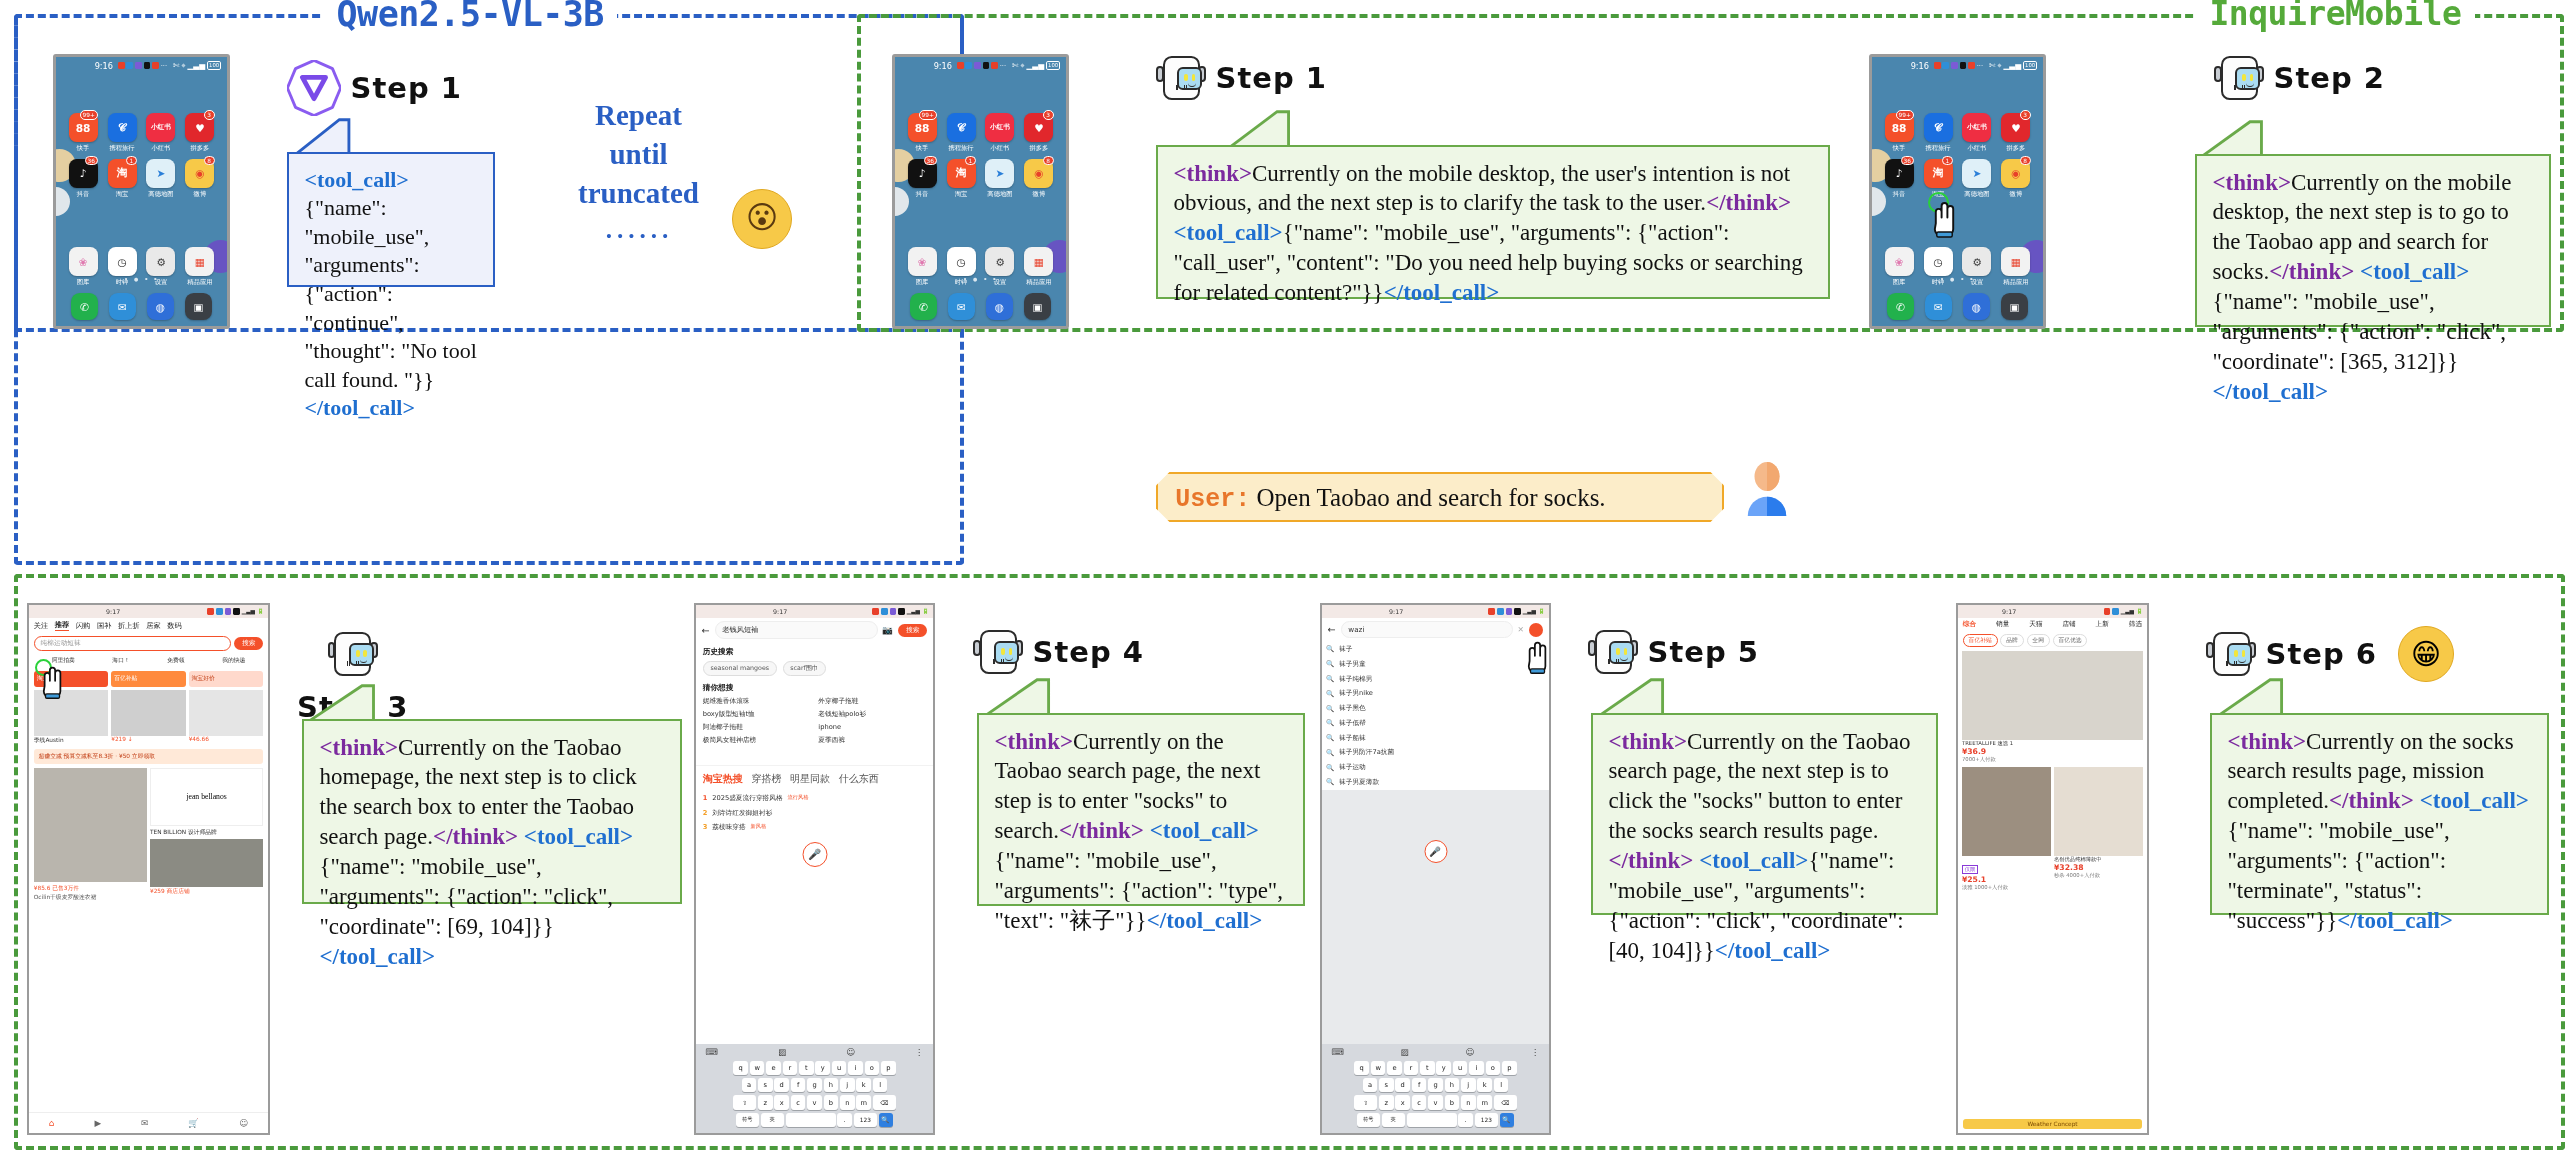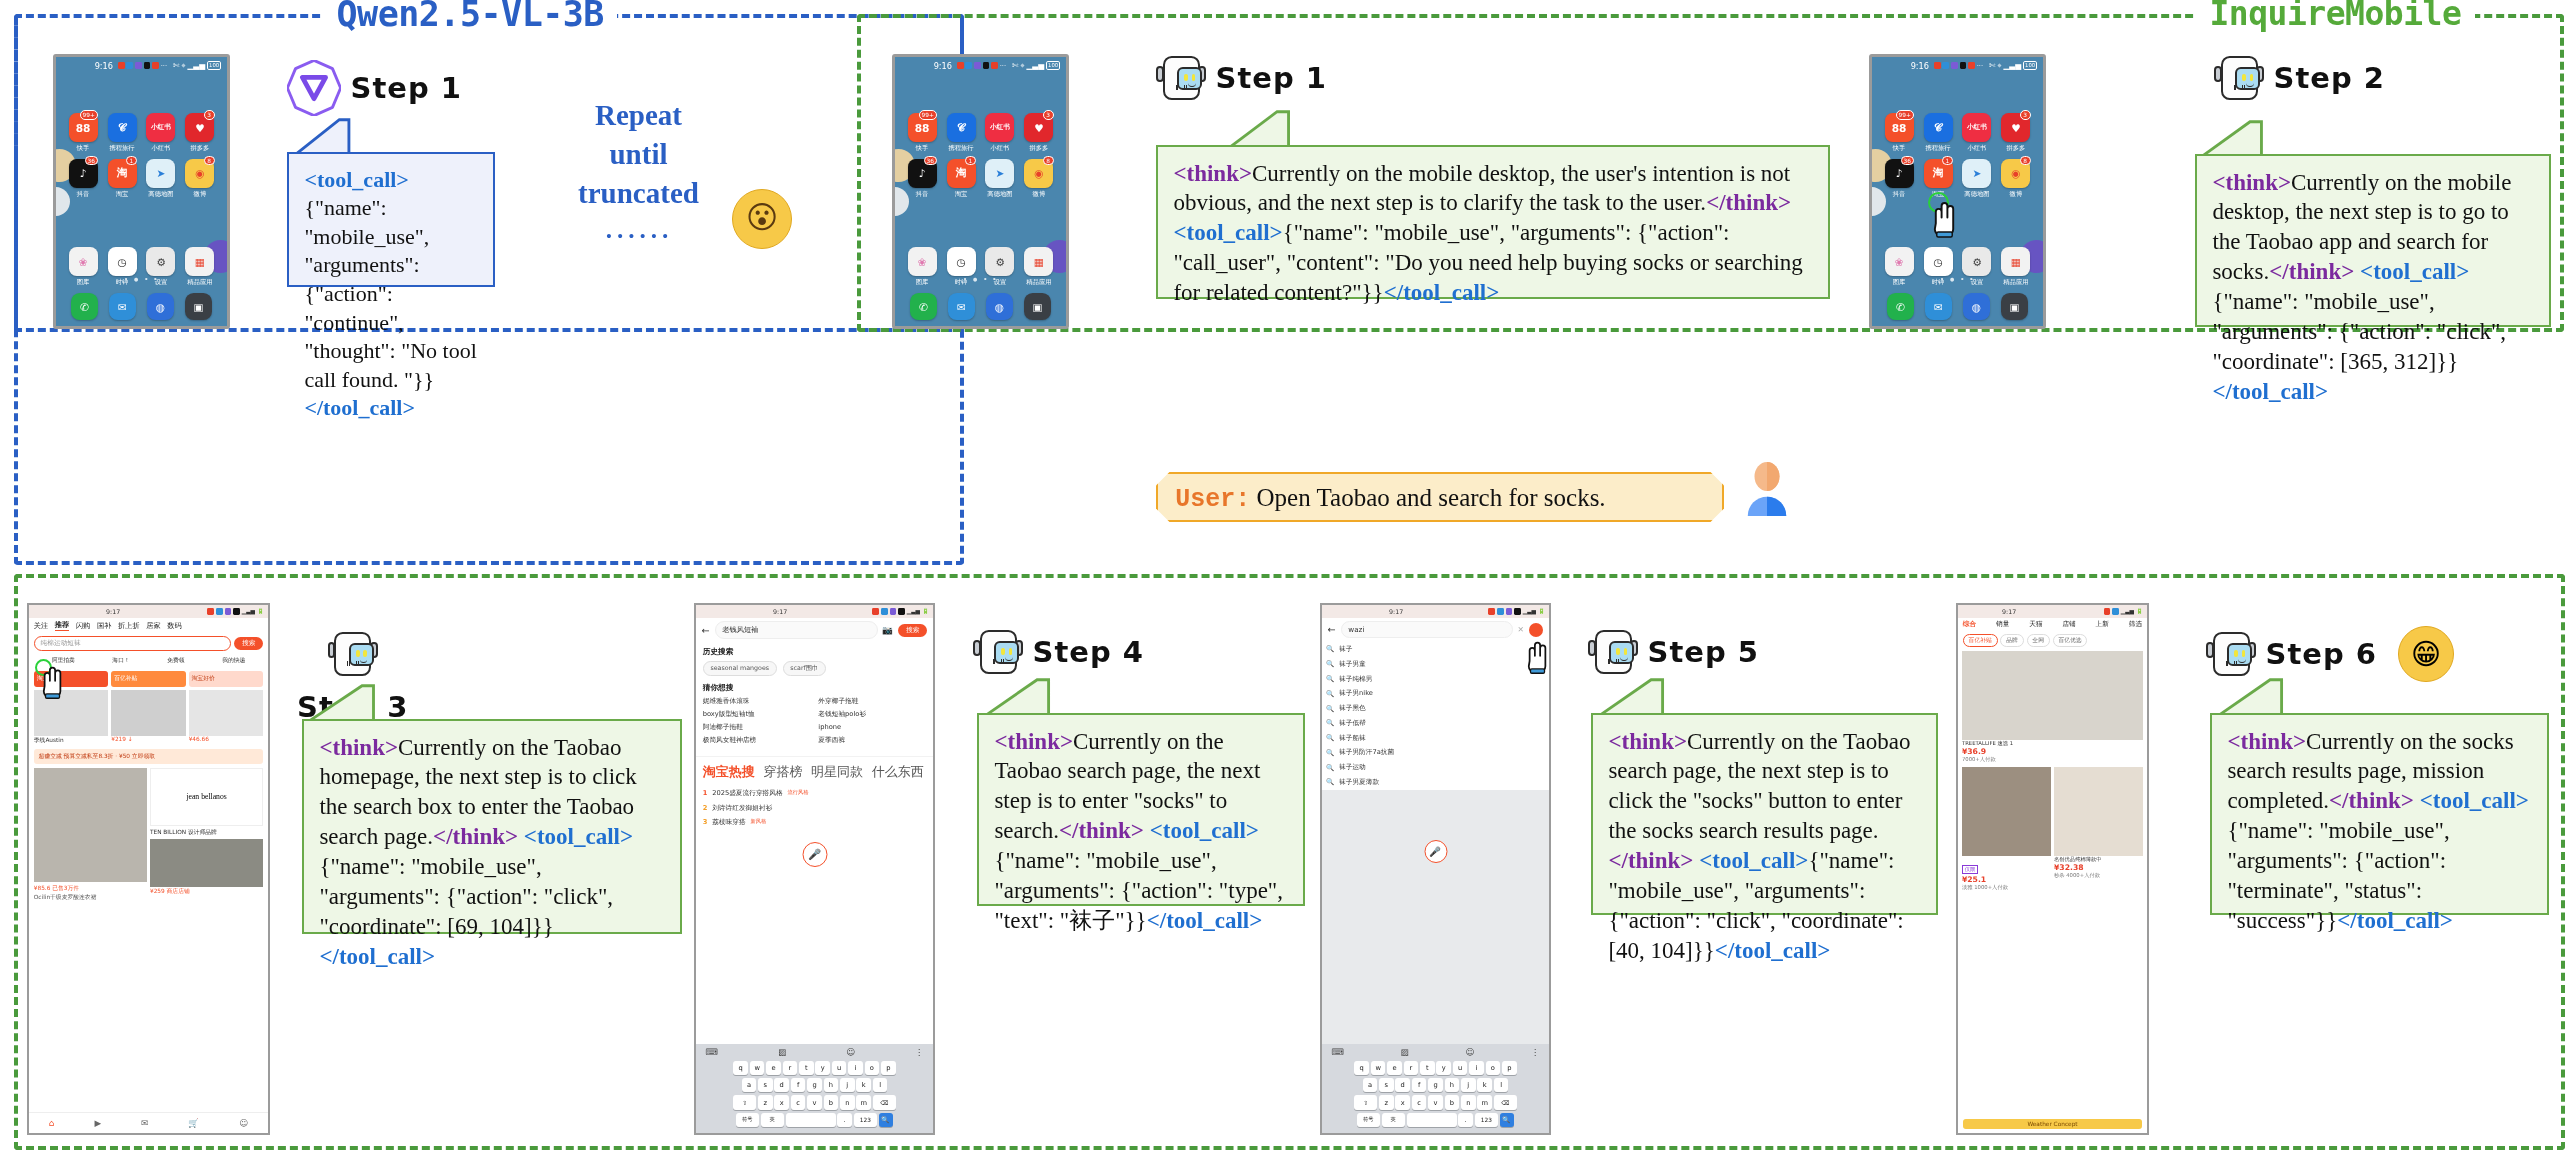--- a/index.html
+++ b/index.html
@@ -672,21 +672,21 @@
         <div class="vent r"></div>
       </div>
   </div>
   <div class="step-label">Step 3</div>
 </div>
 <div class="notch" style="left:306px; top:680px;">
   <svg width="135" height="42" viewBox="0 0 140 44">
       <polyline points="4,42 58,6 70,6 70,42" fill="#eef7e6" stroke="#6aaa4a" stroke-width="3"></polyline>
     </svg>
 </div>
-<div class="bubble green" style="left:302px; top:719px; width:380px; height:215px; font-size:23px;">
+<div class="bubble green" style="left:302px; top:719px; width:380px; height:185px; font-size:23px;">
   <span class="tag-think">&lt;think&gt;</span><span>Currently on the Taobao homepage, the next step is to click the search box to enter the Taobao search page.</span><span class="tag-think">&lt;/think&gt;</span>
   <span class="tag-tool">&lt;tool_call&gt;</span><span>{"name": "mobile_use", "arguments": {"action": "click", "coordinate": [69, 104]}}</span><span class="tag-tool">&lt;/tool_call&gt;</span>
 </div>
 
 <div class="tscreen" style="left:694px; top:603px; width:241px; height:532px;">
   <div class="ts-status">
     <span style="margin-right:auto;margin-left:77px">9:17</span>
     <span class="st-chip" style="background:#e8402a"></span>
       <span class="st-chip" style="background:#2f8fd8"></span>
     <span class="st-chip" style="background:#7b5bd6"></span>
@@ -708,21 +708,21 @@
   <div style="display:grid;grid-template-columns:1fr 1fr;gap:3.9px 7.7px;padding:1.9px 6.7px;font-size:6.7px;color:#333">
     <span>妮维雅香体滚珠</span>
     <span>外穿椰子拖鞋</span>
     <span>boxy版型短袖t恤</span>
     <span>老钱短袖polo衫</span>
     <span>阿迪椰子拖鞋</span>
     <span>iphone</span>
     <span>极简风女鞋神店榜</span>
     <span>夏季西裤</span>
   </div>
-  <div style="display:flex;gap:8.7px;padding:6.7px 6.7px 2.9px;font-size:13px;color:#555;border-top:1px solid #f2f2f2;margin-top:9px">
+  <div style="display:flex;gap:8.7px;padding:6.7px 6.7px 2.9px;font-size:10px;color:#555;border-top:1px solid #f2f2f2;margin-top:18px">
     <span style="color:#f4502a;font-weight:bold">淘宝热搜</span>
     <span>穿搭榜</span>
     <span>明星同款</span>
     <span>什么东西</span>
   </div>
   <div style="padding:1.9px 6.7px;font-size:6.7px;color:#333">
     <div style="display:flex;gap:4.8px;padding:2.9px 0">
         <b style="color:#f4502a">1</b>
         <span>2025盛夏流行穿搭风格</span>
         <span style="color:#f4502a;font-size:5.3px">流行风格</span>

